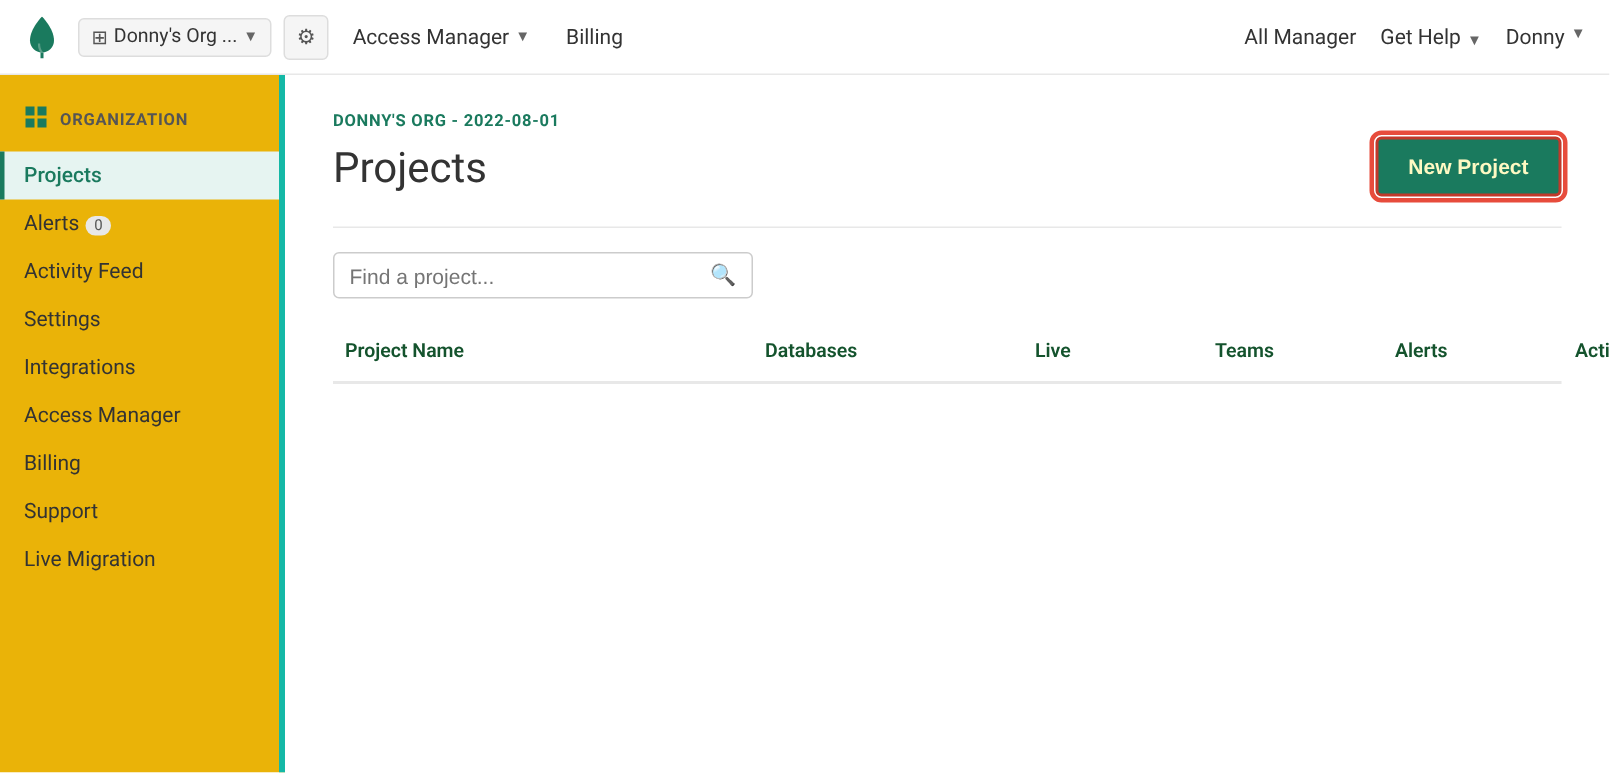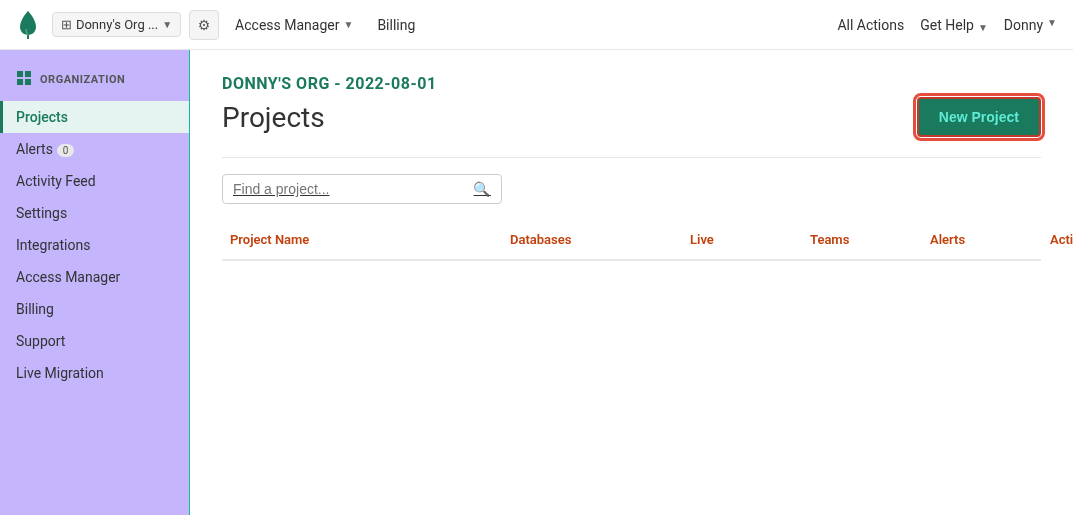--- a/index.html
+++ b/index.html
@@ -91,23 +91,23 @@
     
     .layout {
       display: flex;
       height: calc(515px - 50px);
     }
 
     
     .sidebar {
       width: 190px;
       min-width: 190px;
-      border-right: 1px solid #14b8a6;
+      border-right: 4px solid #14b8a6;
       padding: 16px 0;
-      background: #c4b5fd;
+      background: #eab308;
     }
     .sidebar-section-label {
       display: flex;
       align-items: center;
       gap: 8px;
       padding: 4px 16px 12px 16px;
       font-size: 11px;
       font-weight: 700;
       color: #555;
       letter-spacing: 0.5px;
@@ -141,41 +141,41 @@
       margin-left: 4px;
     }
 
     
     .main {
       flex: 1;
       padding: 24px 32px;
       overflow: auto;
     }
     .breadcrumb {
-      font-size: 16px;
+      font-size: 11px;
       font-weight: 700;
       color: #1a7a5e;
       text-transform: uppercase;
       letter-spacing: 0.5px;
       margin-bottom: 4px;
     }
     .page-header {
       display: flex;
       align-items: center;
       justify-content: space-between;
       margin-bottom: 20px;
     }
     .page-title {
       font-size: 28px;
       font-weight: 400;
       color: #333;
     }
     .new-project-btn {
       background: #1a7a5e;
-      color: #5eead4;
+      color: #fef9c3;
       border: 2px solid #c0392b;
       border-radius: 4px;
       padding: 10px 20px;
       font-size: 14px;
       font-weight: 600;
       cursor: pointer;
       outline: 3px solid #e74c3c;
       outline-offset: 1px;
     }
 
@@ -186,21 +186,20 @@
     }
 
     .search-bar {
       display: flex;
       align-items: center;
       border: 1px solid #ccc;
       border-radius: 4px;
       padding: 6px 10px;
       width: 280px;
       margin-bottom: 24px;
-      text-decoration: underline;
     }
     .search-input {
       border: none;
       outline: none;
       font-size: 14px;
       color: #333;
       flex: 1;
     }
     .search-icon {
       color: #999;
@@ -210,21 +209,21 @@
     
     .table-header {
       display: grid;
       grid-template-columns: 280px 180px 120px 120px 120px 1fr;
       border-bottom: 2px solid #e8e8e8;
       padding-bottom: 8px;
     }
     .table-col-header {
       font-size: 13px;
       font-weight: 600;
-      color: #c2410c;
+      color: #14532d;
       padding: 4px 8px;
     }
     .table-body {
       
     }
   </style>
 </head>
 <body>
 
 <nav class="topnav">
@@ -252,21 +251,21 @@
     <span class="topnav-chevron">▼</span>
   </a>
 
   <a class="topnav-link">
     <span>Billing</span>
   </a>
 
   <div class="topnav-spacer"></div>
 
   <div class="topnav-right">
-    <span class="topnav-right-link">All Actions</span>
+    <span class="topnav-right-link">All Manager</span>
     <div class="topnav-help">
       <span>Get Help</span>
       <span class="topnav-chevron">▼</span>
     </div>
     <div class="topnav-user">
       <span>Donny</span>
       <span class="topnav-chevron">▼</span>
     </div>
   </div>
 </nav>

